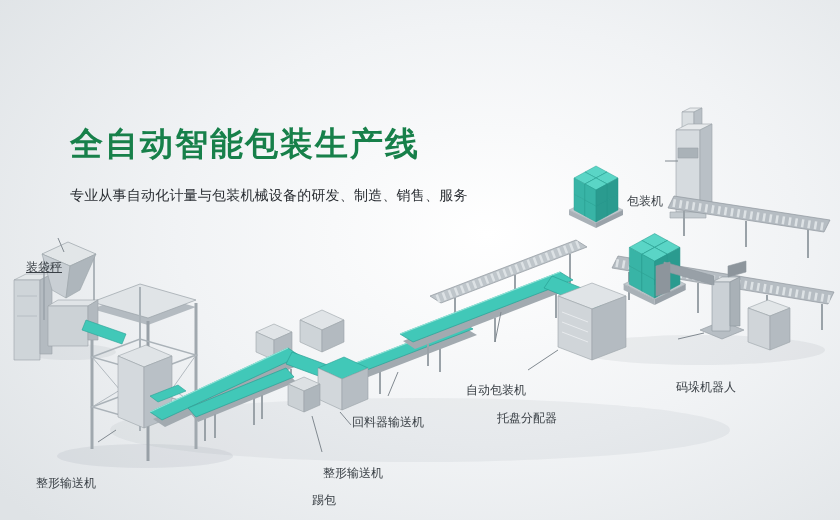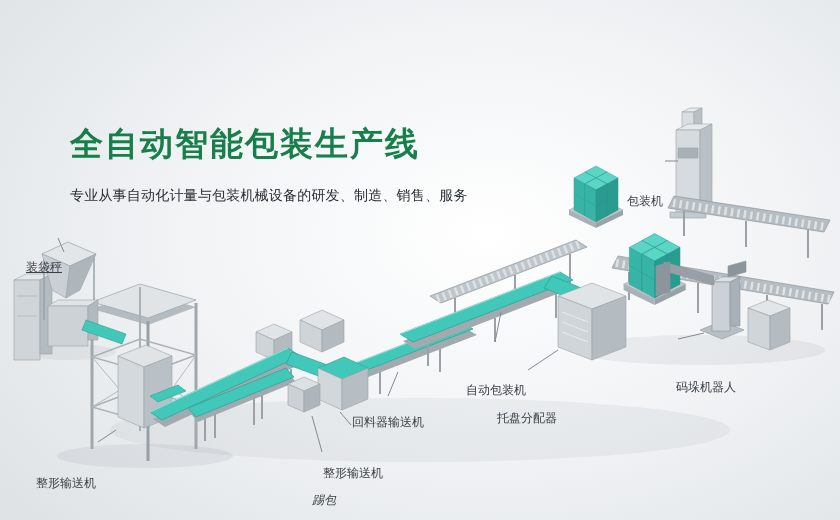--- a/index.html
+++ b/index.html
@@ -237,20 +237,20 @@
       <line x1="678" y1="339" x2="704" y2="333"></line>
     </g>
   </svg>
 
   <h1 class="title">全自动智能包装生产线</h1>
   <p class="subtitle">专业从事自动化计量与包装机械设备的研发、制造、销售、服务</p>
 
   <div class="callout" style="left:26px;  top:221px;text-decoration:underline;"><span>装袋秤</span></div>
   <div class="callout" style="left:627px; top:155px;"><span>包装机</span></div>
   <div class="callout" style="left:36px;  top:437px;"><span>整形输送机</span></div>
-  <div class="callout" style="left:312px; top:454px;font-style:italic;"><span>踢包</span></div>
+  <div class="callout" style="left:312px; top:454px;"><span>踢包</span></div>
   <div class="callout" style="left:323px; top:427px;"><span>整形输送机</span></div>
   <div class="callout" style="left:352px; top:376px;"><span>回料器输送机</span></div>
   <div class="callout" style="left:466px; top:344px;"><span>自动包装机</span></div>
   <div class="callout" style="left:497px; top:372px;text-align:right;"><span>托盘分配器</span></div>
   <div class="callout" style="left:676px; top:341px;"><span>码垛机器人</span></div>
 
 </div>
 
 </body></html>

